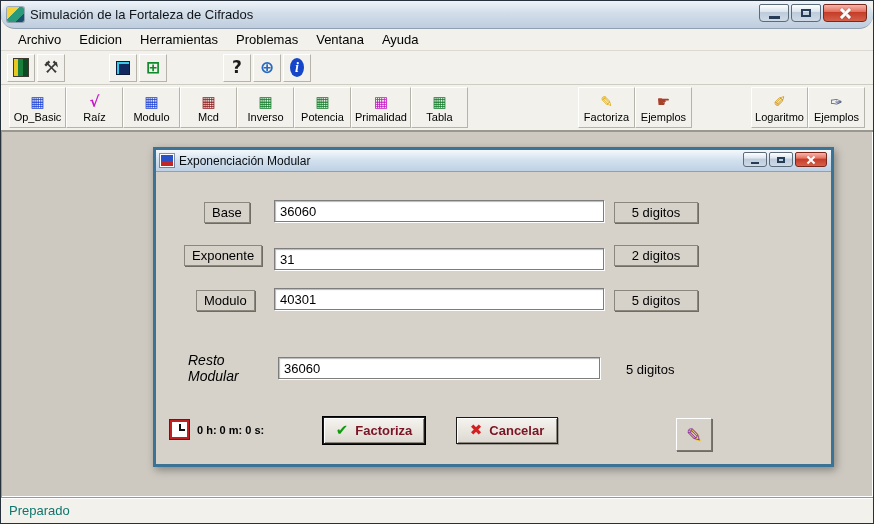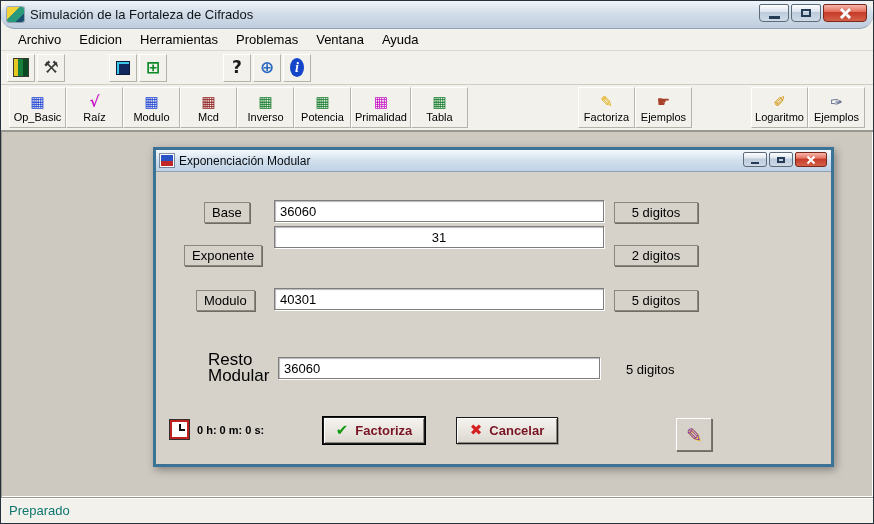--- a/index.html
+++ b/index.html
@@ -131,21 +131,21 @@
     position:absolute;left:118px;width:330px;height:22px;
     background:#ffffff;border:1px solid #7d7d7d;
     box-shadow:inset 1px 1px 1px rgba(0,0,0,.28), 1px 1px 0 #ffffff;
     font-family:"Liberation Sans", sans-serif;font-size:13px;padding:1px 5px;
   }
   .fdigits{
     position:absolute;left:458px;width:84px;text-align:center;
     background:#d6d2ca;border:1px solid #8a877f;box-shadow:1px 1px 0 #6f6c64;
     padding:2px 0;font-size:13px;white-space:nowrap;
   }
-  .rlabel{position:absolute;left:52px;top:180px;width:62px;font-size:17px;line-height:16px;}
+  .rlabel{position:absolute;left:32px;top:180px;width:62px;font-size:14px;line-height:16px;font-style:italic;}
   .rinput{left:122px;top:185px;width:322px;}
   .rdigits{position:absolute;left:470px;top:190px;font-size:13px;white-space:nowrap;}
   
   .timer-icon{
     position:absolute;left:14px;top:248px;width:19px;height:19px;
     background:#ffffff;border:2px solid #c02020;box-shadow:0 0 0 1px #303030;
   }
   .hand-v{position:absolute;left:7px;top:2px;width:2px;height:7px;background:#101010;}
   .hand-h{position:absolute;left:7px;top:7px;width:6px;height:2px;background:#101010;}
   .timer-text{position:absolute;left:41px;top:252px;font-size:11px;font-weight:bold;white-space:nowrap;}
@@ -311,21 +311,21 @@
             </div>
         </div>
       </div>
       <div class="dlg-body">
 
         <span class="flabel" style="left:48px;top:30px;">Base</span>
         <input class="finput" style="top: 28px;" value="36060">
         <span class="fdigits" style="top:30px;">5 digitos</span>
 
         <span class="flabel" style="left:28px;top:73px;">Exponente</span>
-        <input class="finput" style="top: 54px; text-align: center;" value="31">
+        <input class="finput" style="top: 76px;" value="31">
         <span class="fdigits" style="top:73px;">2 digitos</span>
 
         <span class="flabel" style="left:40px;top:118px;">Modulo</span>
         <input class="finput" style="top: 116px;" value="40301">
         <span class="fdigits" style="top:118px;">5 digitos</span>
 
         <span class="rlabel">Resto Modular</span>
         <input class="finput rinput" value="36060" style="">
         <span class="rdigits">5 digitos</span>
 

